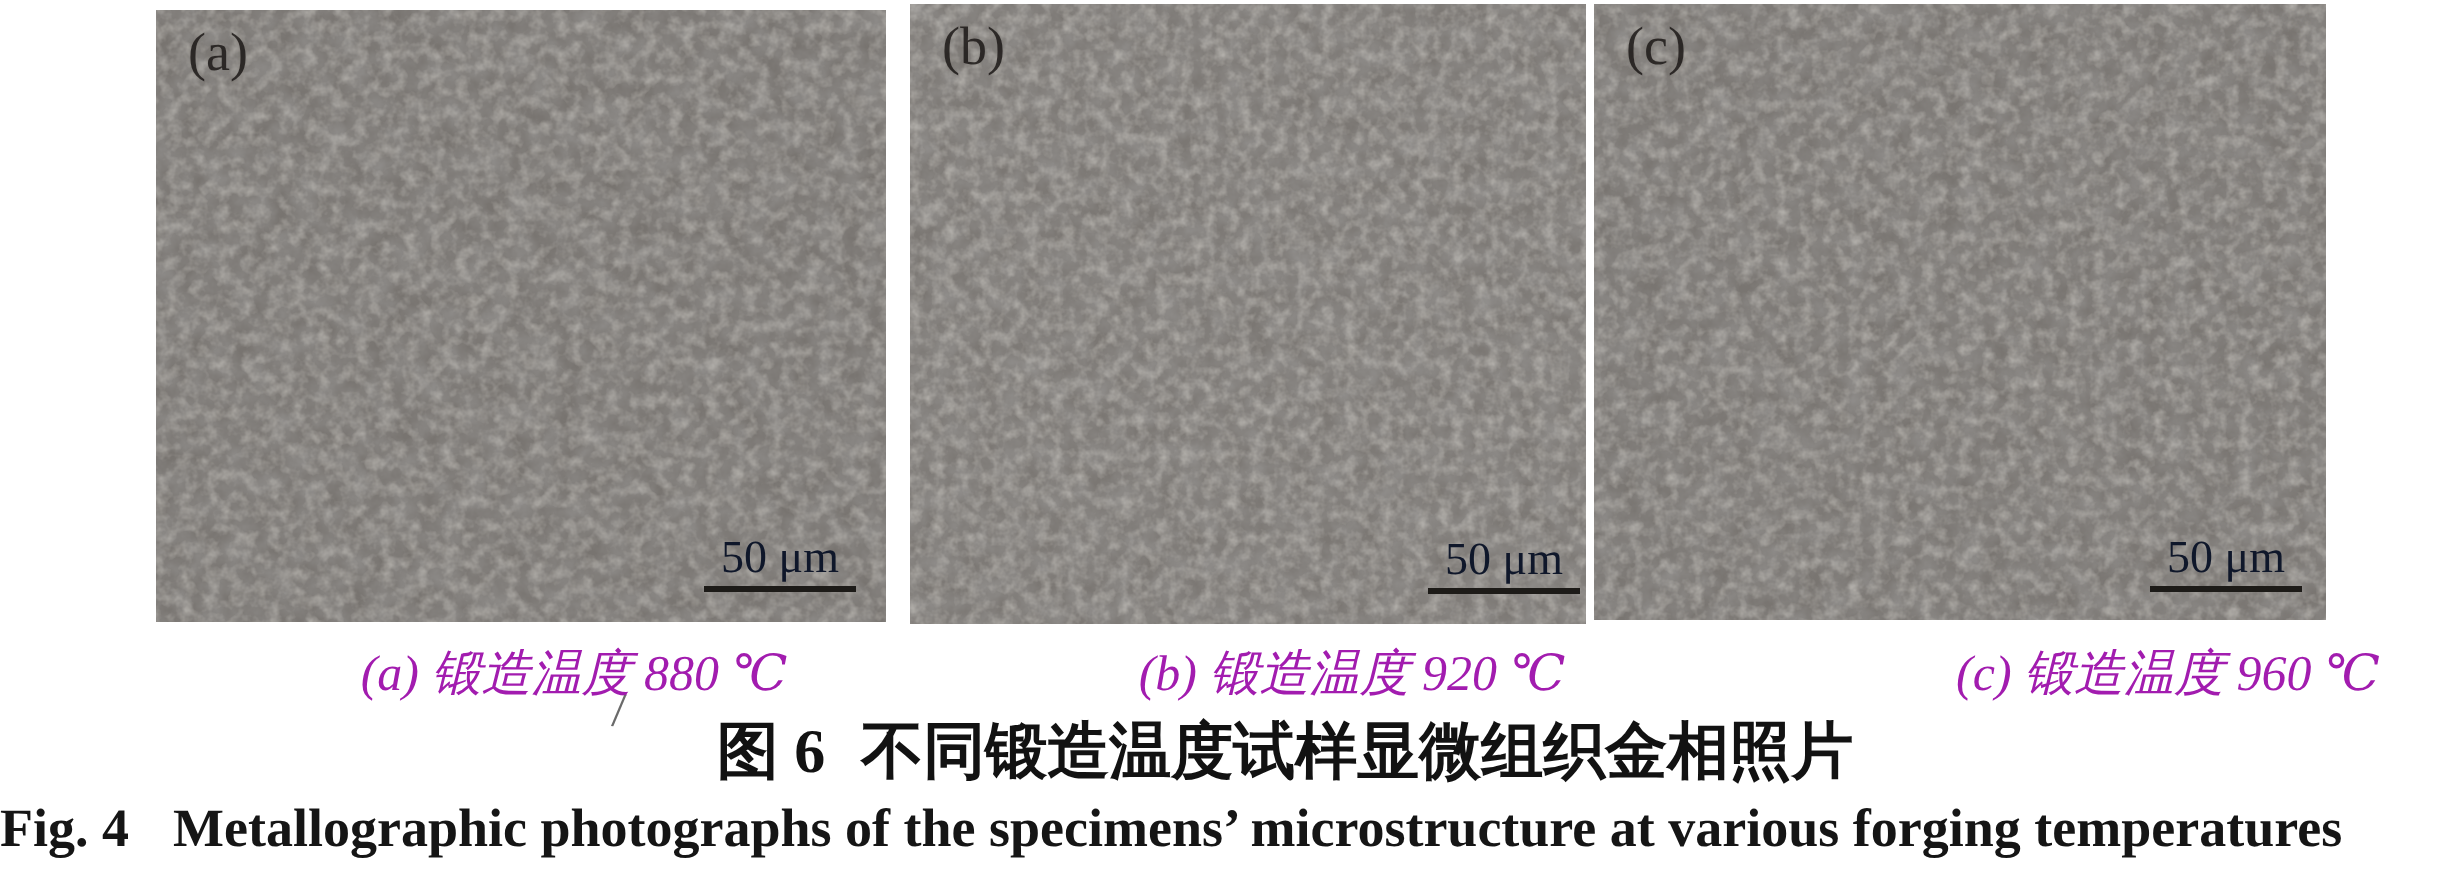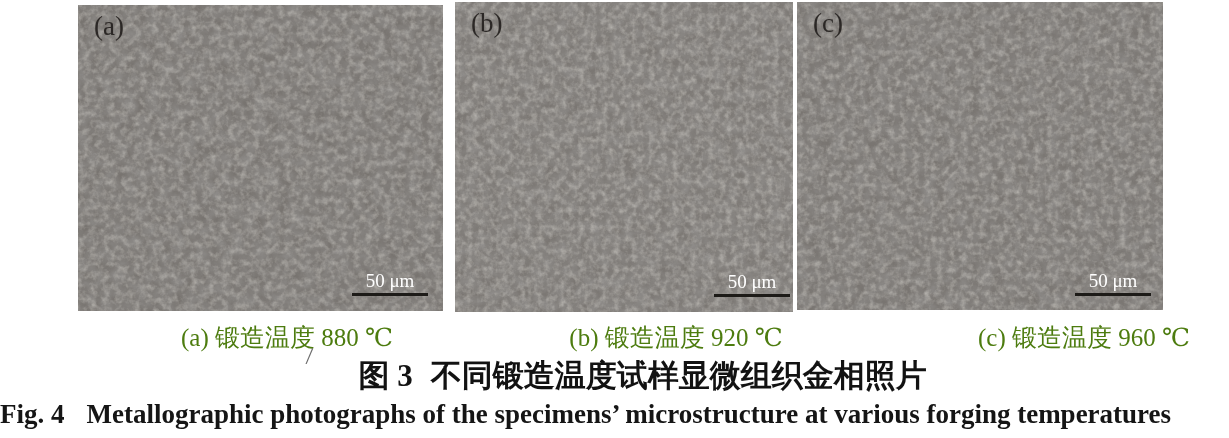--- a/index.html
+++ b/index.html
@@ -47,41 +47,42 @@
   .scalebar {
     position: absolute;
     text-align: center;
     line-height: 1;
   }
   .panel-a .scalebar { right: 15px; bottom: 15px; }
   .panel-b .scalebar { right: 3px;  bottom: 15px; }
   .panel-c .scalebar { right: 12px; bottom: 14px; }
   .scalebar-text {
     display: block;
-    font-size: 19px;
-    color: #ffffff;
+    font-size: 23px;
+    color: #0f172a;
     padding: 0 2px 3px 2px;
   }
   .scalebar-line {
     width: 76px;
     height: 3px;
     background: #1d1b18;
     margin: 0 auto;
   }
 
   
   .subcaption {
     position: absolute;
     top: 323px;
     width: 360px;
     text-align: center;
     font-size: 25px;
     line-height: 30px;
-    color: #4d7c0f;
+    color: #a21caf;
     white-space: nowrap;
+    font-style: italic;
   }
   .subcaption-a { left: 107px; }
   .subcaption-b { left: 496px; }
   .subcaption-c { left: 830px; text-align: right; }
 
   
   .title-zh {
     position: absolute;
     top: 357px;
     left: 28px;
@@ -184,21 +185,21 @@
       <span class="scalebar-text">50 μm</span>
       <div class="scalebar-line"></div>
     </div>
   </figure>
 
   <div class="subcaption subcaption-a">(a) 锻造温度 880 ℃</div>
   <div class="subcaption subcaption-b">(b) 锻造温度 920 ℃</div>
   <div class="subcaption subcaption-c">(c) 锻造温度 960 ℃</div>
 
   <div class="title-zh">
-    <span class="fig-label">图 3</span><span>不同锻造温度试样显微组织金相照片</span>
+    <span class="fig-label">图 6</span><span>不同锻造温度试样显微组织金相照片</span>
   </div>
   <div class="title-en">
     <span class="fig-label">Fig. 4</span><span>Metallographic photographs of the specimens’ microstructure at various forging temperatures</span>
   </div>
 
   <span class="artifact-slash">/</span>
 
 </div>
 
 </body></html>

